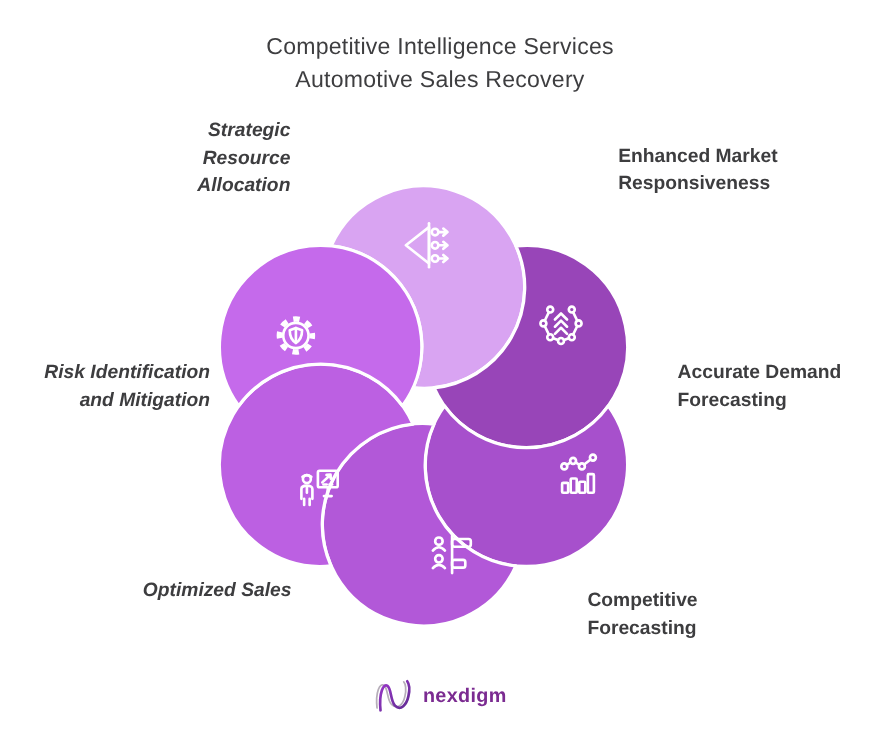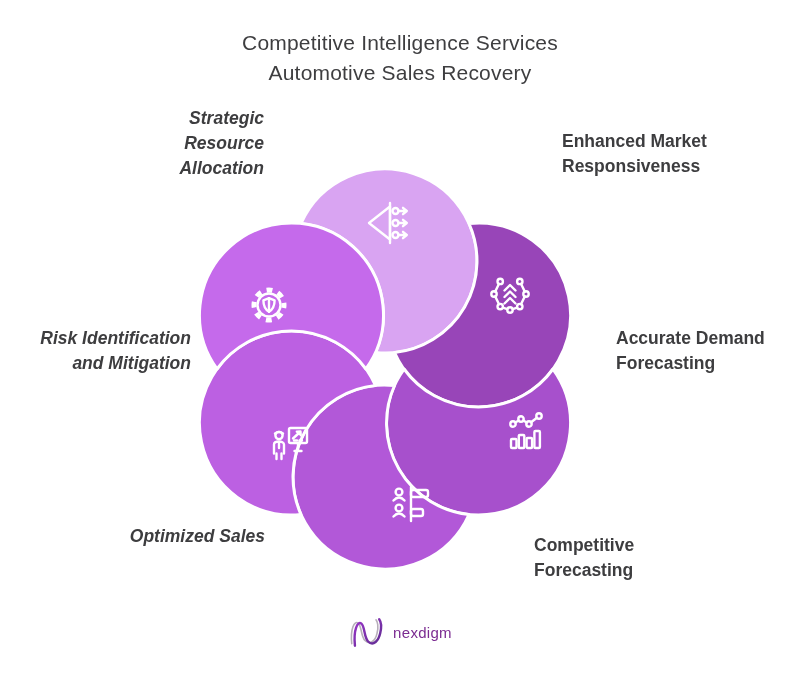--- a/index.html
+++ b/index.html
@@ -20,21 +20,21 @@
   #lbl-1{left:534px;top:129px;margin-left:28px;}
   #lbl-2{left:616px;top:326px;}
   #lbl-3{left:534px;top:522px;margin-top:11px;}
   #lbl-4{right:535px;top:524px;}
   #lbl-5{right:609px;top:326px;}
   .wheel{position:absolute;left:165px;top:149px;width:440px;height:440px;}
   .logo{
     position:absolute;top:613px;left:0;width:100%;
     display:flex;justify-content:center;align-items:center;gap:9px;
   }
-  .logo-text{font-size:15px;font-weight:400;color:#7b2b91;letter-spacing:.3px;}
+  .logo-text{font-size:18px;font-weight:700;color:#7b2b91;letter-spacing:.3px;}
 </style>
 </head>
 <body>
 
 <div class="canvas">
 
   <div class="title">
     <div>Competitive Intelligence Services</div>
     <div>Automotive Sales Recovery</div>
   </div>

